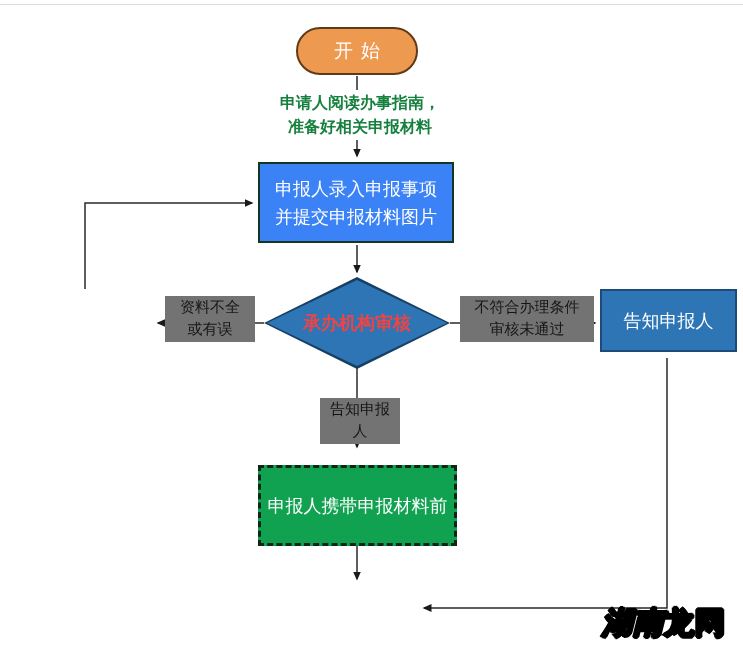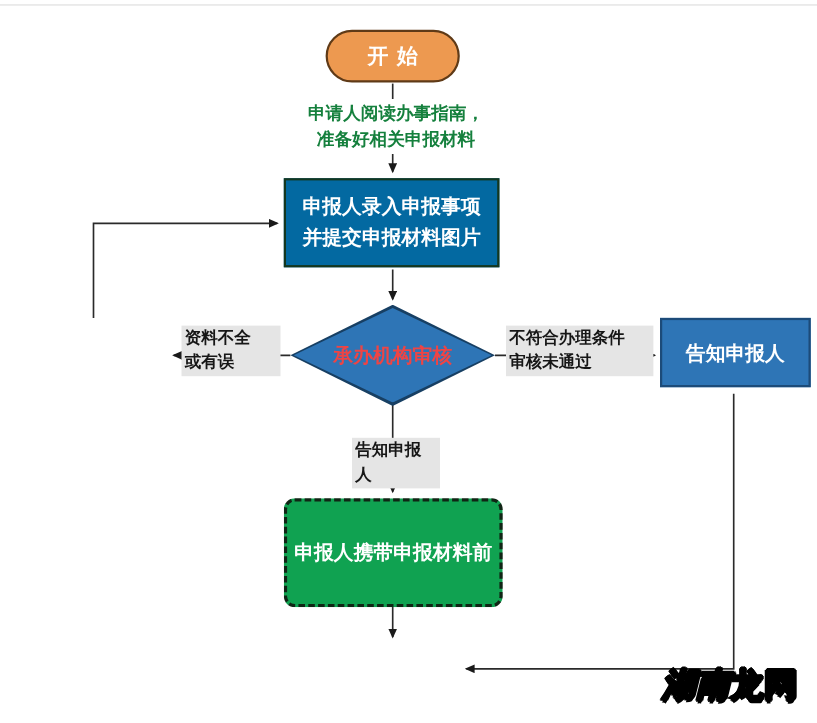--- a/index.html
+++ b/index.html
@@ -12,33 +12,33 @@
   }
   .top-border{
     position:absolute;left:0;top:4px;width:743px;height:1px;
     background:#dcdcdc;
   }
   svg.connectors{position:absolute;left:0;top:0;width:743px;height:657px;}
 
   .node{
     position:absolute;
     display:flex;align-items:center;justify-content:center;
-    text-align:center;color:#ffffff;font-weight:bold;
+    text-align:center;color:#ffffff;font-weight:normal;
     box-sizing:border-box;
   }
   .oval{
     background:#ED9950;
     border:2px solid #5f3a17;
     border-radius:26px;
     font-size:19px;
     letter-spacing:8px;
   }
   .oval span{padding-left:8px;}
   .rect-green{
-    background:#0369a1;
+    background:#3b82f6;
     border:2px solid #14371f;
     font-size:18px;line-height:1.55;
   }
   .rect-green-dashed{
     background:#10A251;
     border:3px dashed #102515;
     font-size:18px;line-height:1.55;
   }
   .rect-blue{
     background:#2E75B6;
@@ -57,23 +57,24 @@
     clip-path:polygon(50% 0,100% 50%,50% 100%,0 50%);
   }
   .diamond .d-text{
     position:absolute;inset:0;
     display:flex;align-items:center;justify-content:center;
     color:#ef4444;font-weight:bold;font-size:18px;
   }
 
   .edge-label{
     position:absolute;
-    background:#e5e5e5;
+    background:#737373;
     color:#161616;
-    font-weight:bold;
+    font-weight:normal;
+    text-align:center;
     font-size:15px;line-height:1.45;
     padding:1px 3px;
   }
   .note-label{
     position:absolute;
     background:#ffffff;
     color:#15803d;
     font-weight:bold;
     text-align:center;
     font-size:16px;line-height:1.5;
@@ -150,21 +151,21 @@
     <div class="d-outer"></div>
     <div class="d-inner"></div>
     <div class="d-text">承办机构审核</div>
   </div>
 
 
   <div class="node rect-blue" style="left:600px;top:289px;width:137px;height:63px;">
     <span>告知申报人</span>
   </div>
 
-  <div class="node rect-green-dashed" style="left:258px;top:453px;width:199px;height:99px;border-radius:10px;">
+  <div class="node rect-green-dashed" style="left:258px;top:465px;width:199px;height:81px;">
     <span>
       <span class="line">申报人携带申报材料前</span>
     </span>
   </div>
 
 
   <div class="watermark">
     <span class="wm-orange">湖南</span><span class="wm-white">龙网</span>
   </div>
 

